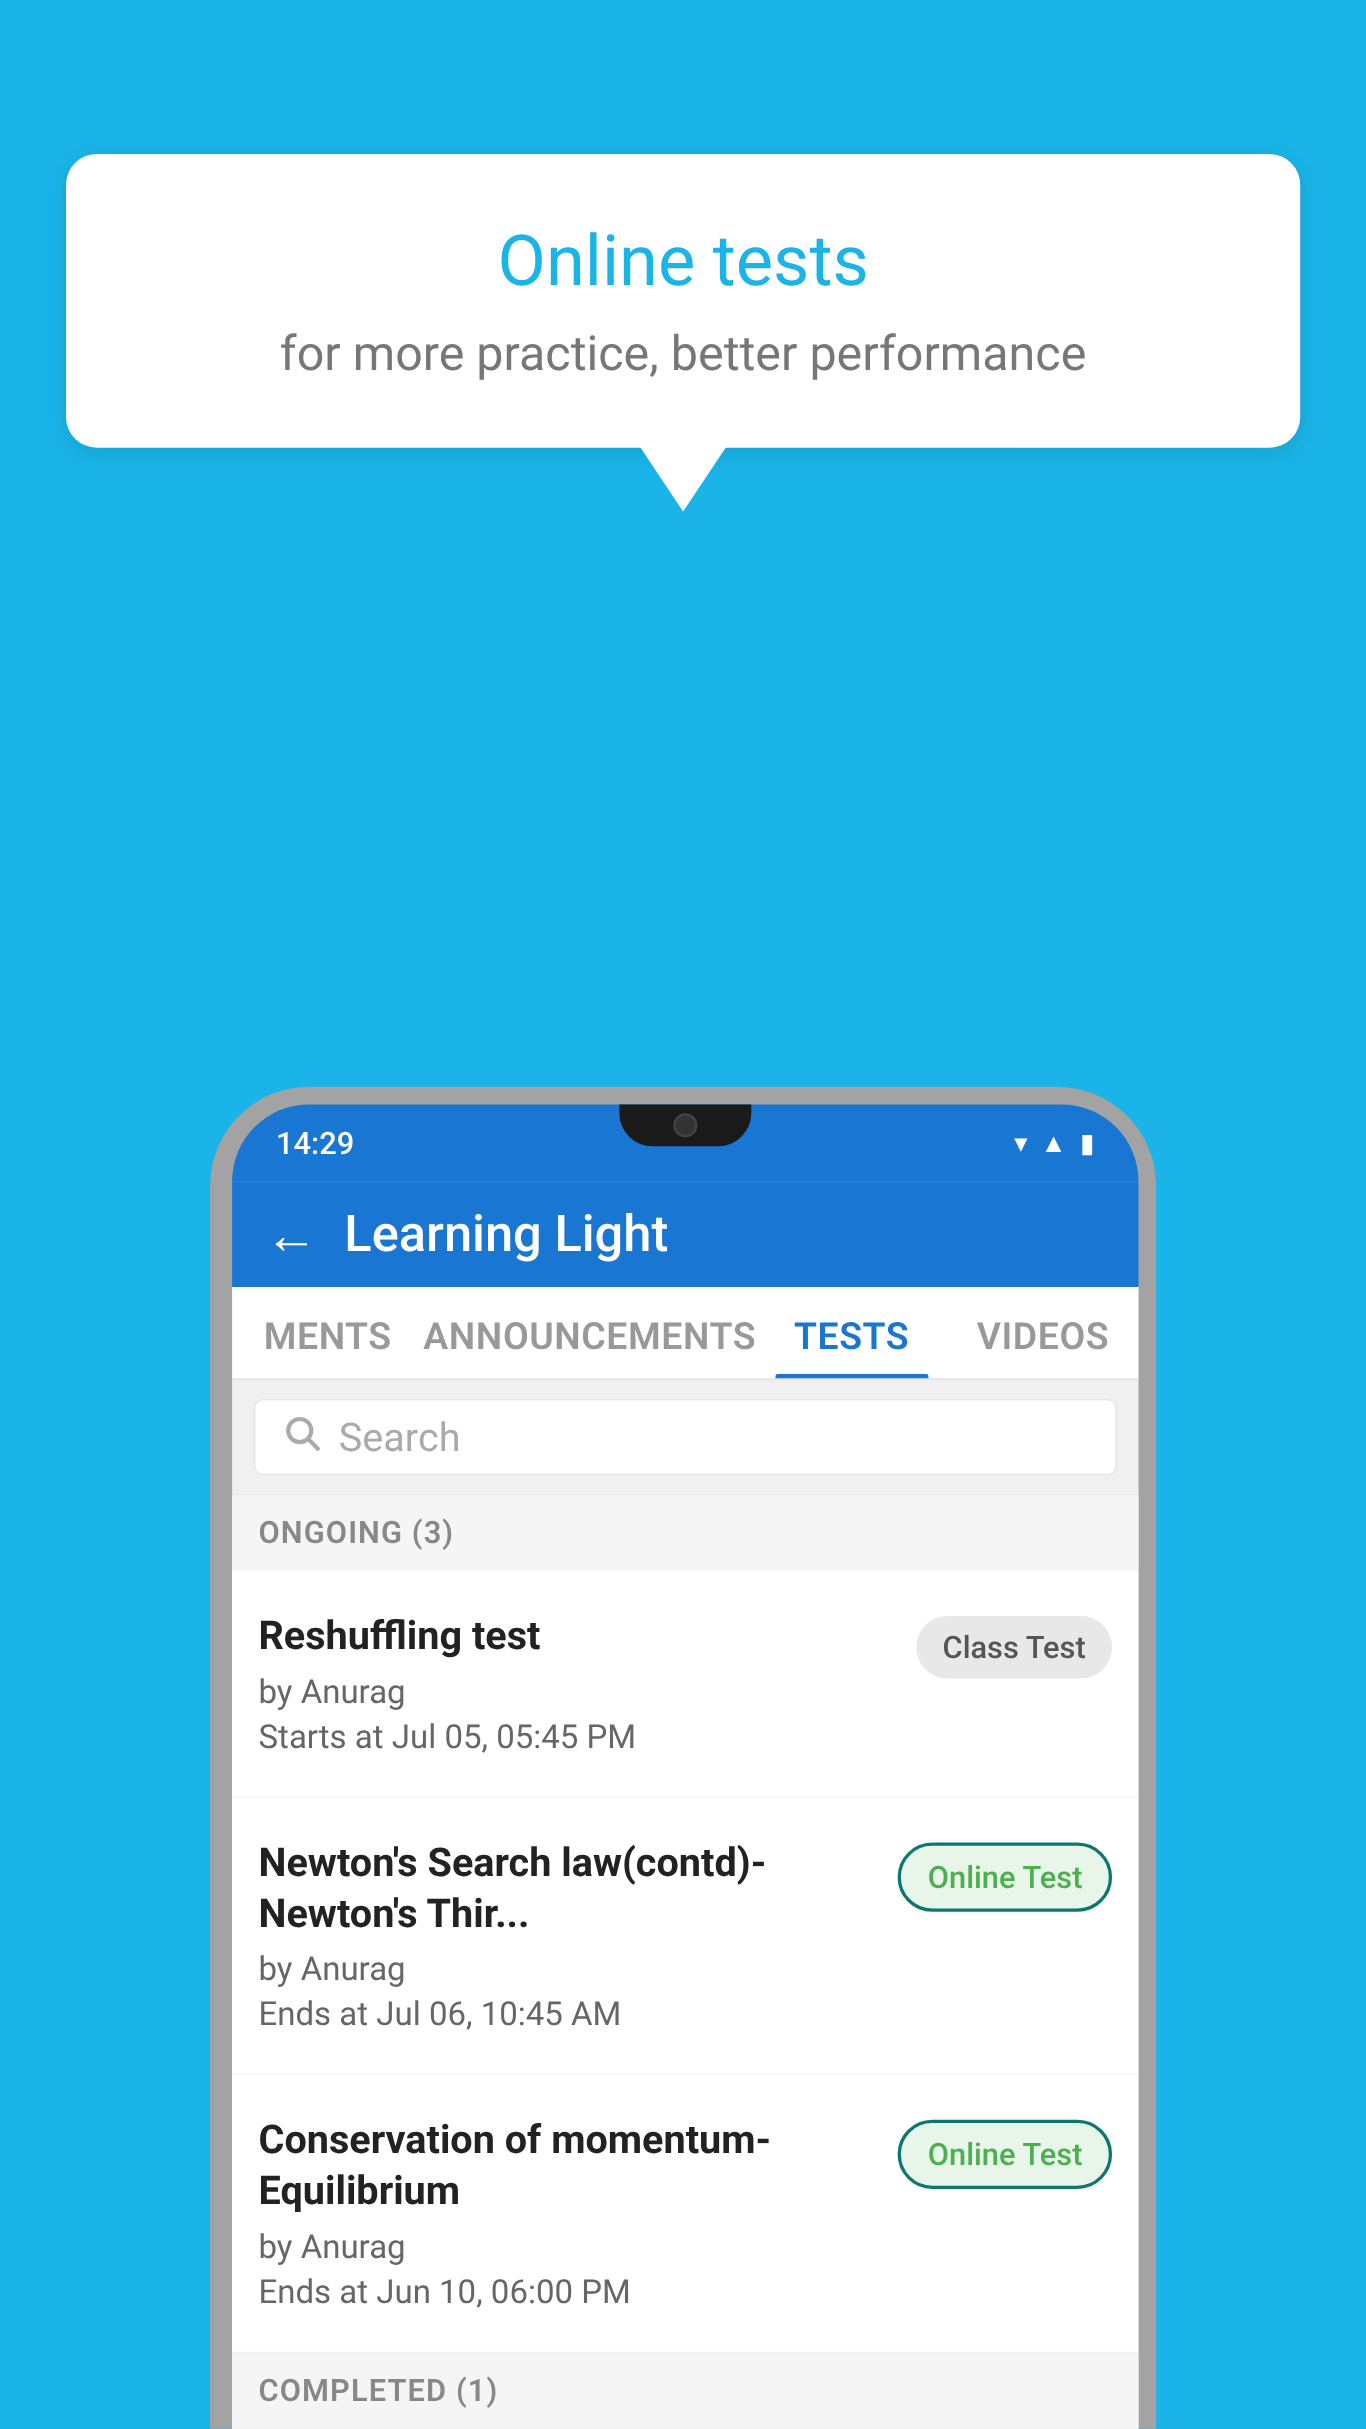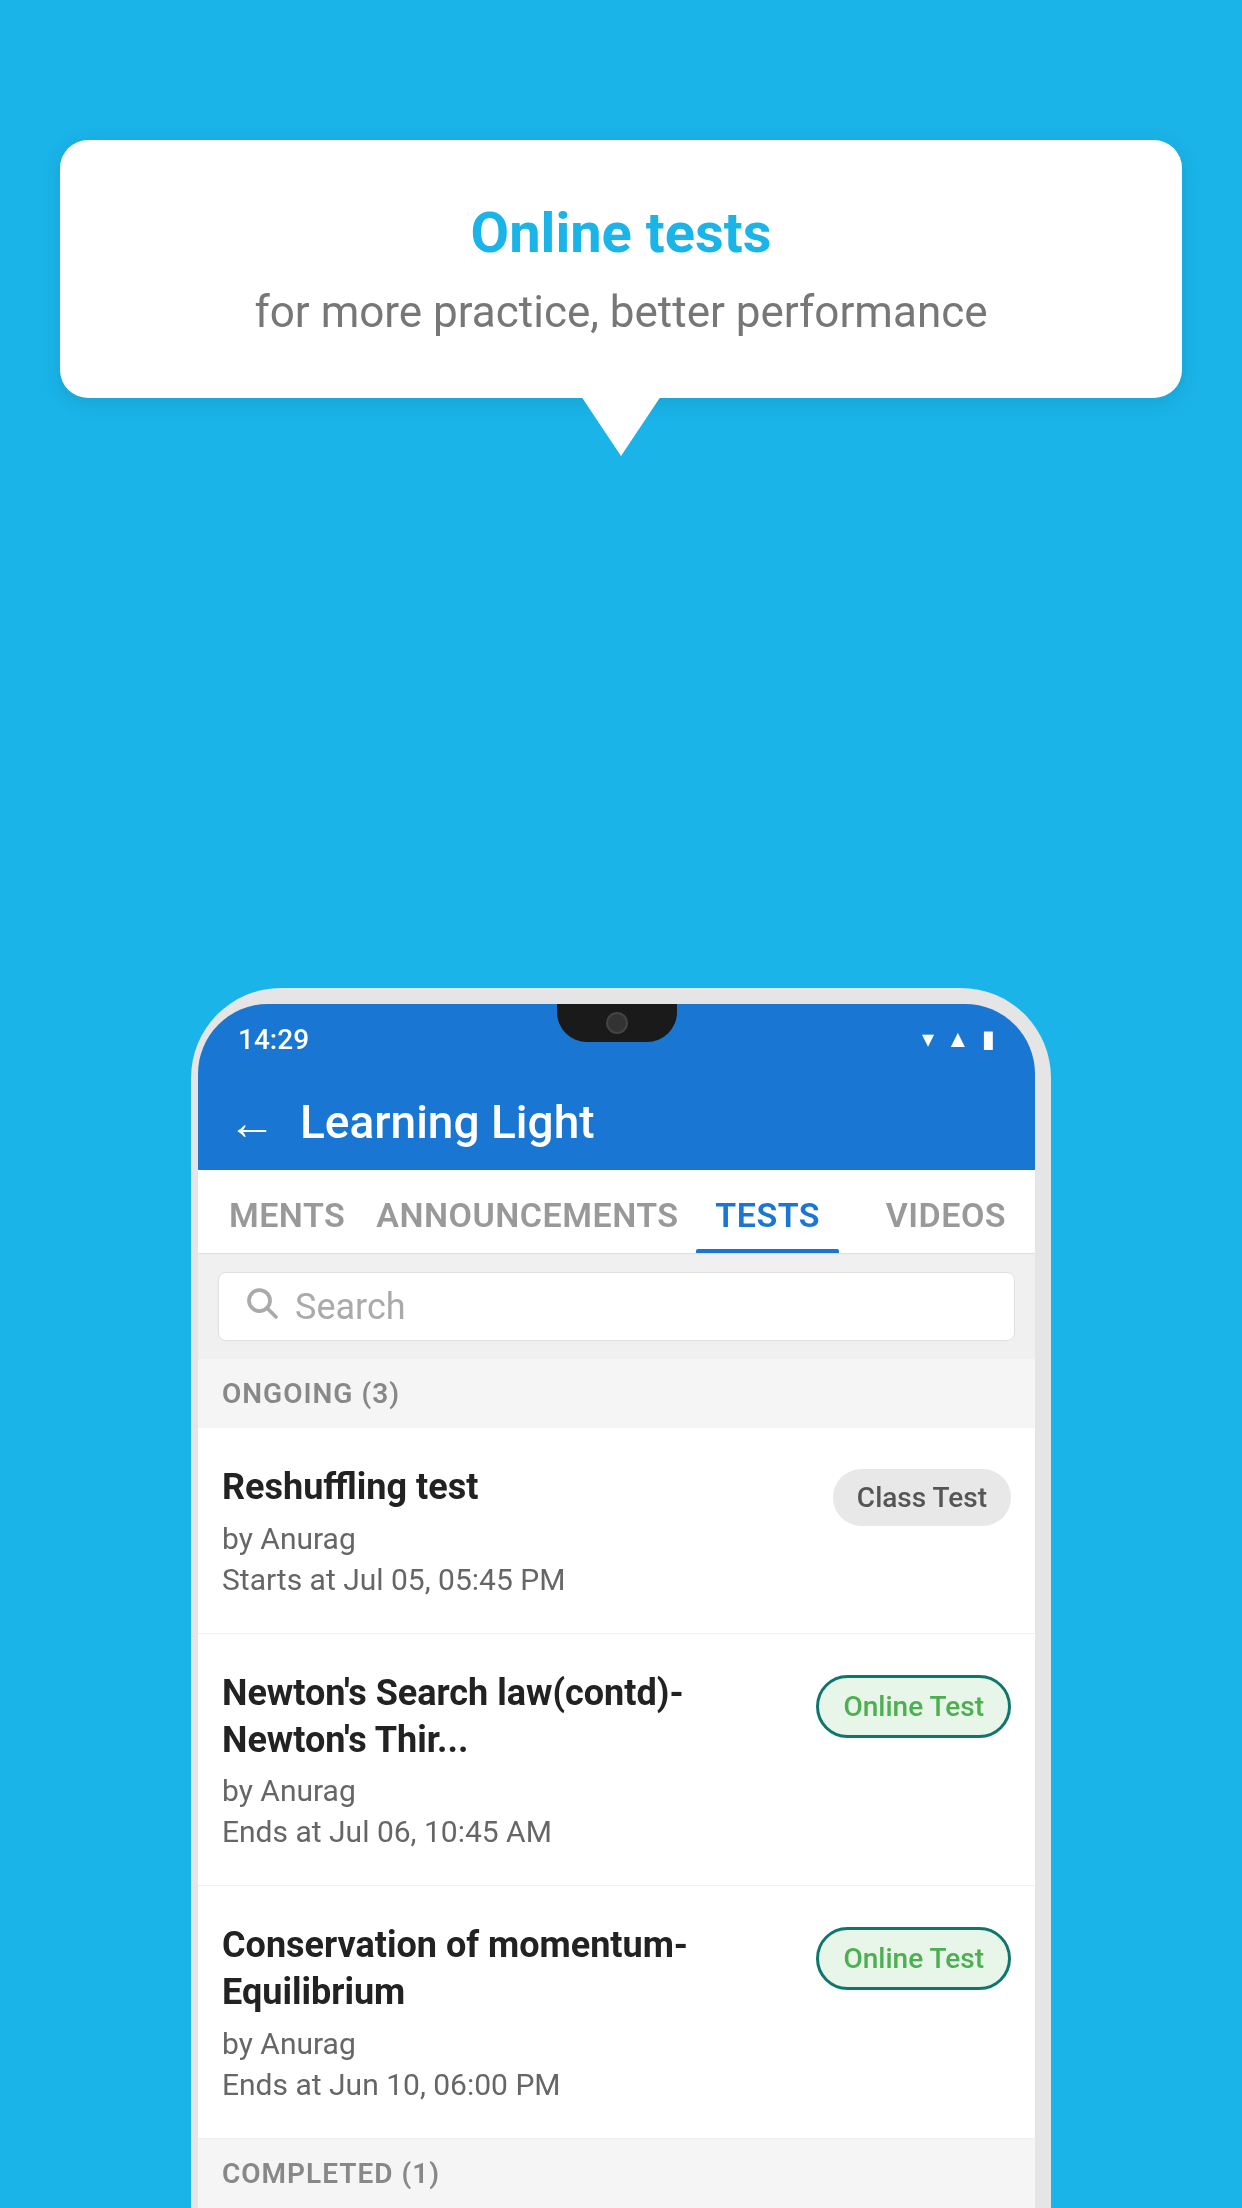--- a/index.html
+++ b/index.html
@@ -28,22 +28,22 @@
     .speech-bubble {
       background: white;
       border-radius: 28px;
       padding: 60px 80px;
       text-align: center;
       width: 100%;
       box-shadow: 0 4px 20px rgba(0,0,0,0.1);
     }
 
     .speech-bubble-title {
-      font-size: 56px;
-      font-weight: 700;
+      font-size: 64px;
+      font-weight: 400;
       color: #1ab4e8;
       margin-bottom: 20px;
     }
 
     .speech-bubble-subtitle {
       font-size: 44px;
       color: #777;
       font-weight: 400;
     }
 
@@ -59,23 +59,23 @@
     
     .phone-wrapper {
       position: absolute;
       bottom: 0;
       left: 50%;
       transform: translateX(-50%);
       width: 860px;
     }
 
     .phone-outer {
-      background: #e5e5e5;
+      background: #a3a3a3;
       border-radius: 90px 90px 0 0;
-      padding: 16px 16px 0 7px;
+      padding: 16px 16px 0 20px;
       position: relative;
     }
 
     
     .phone-status-bar {
       background: #1976d2;
       height: 70px;
       border-radius: 70px 70px 0 0;
       display: flex;
       align-items: center;

